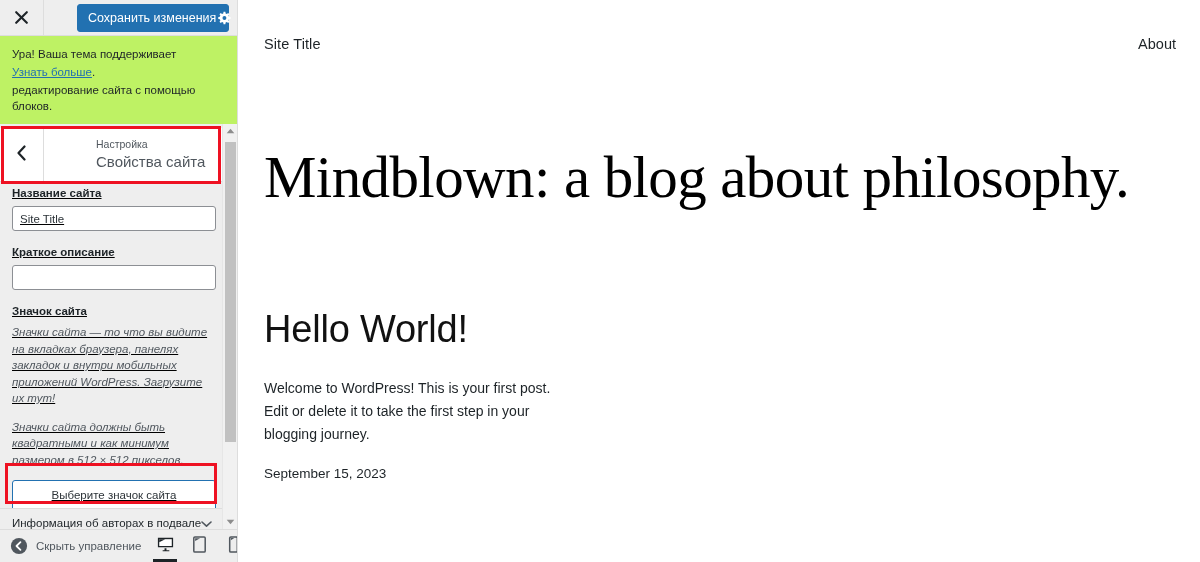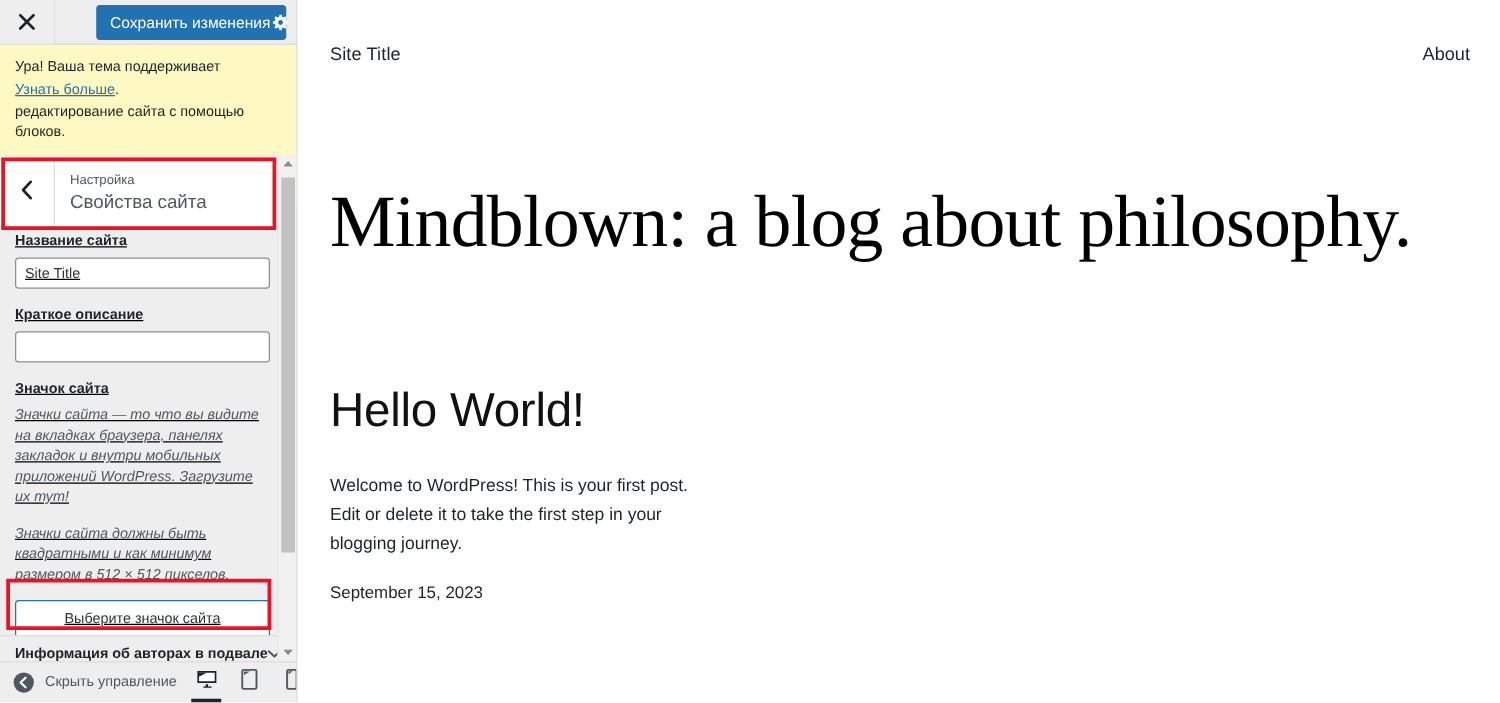--- a/index.html
+++ b/index.html
@@ -66,21 +66,21 @@
   }
   .save-btn .save-label { flex: 1; text-align: center; line-height: 1; }
   .gear-icon { width: 14px; height: 14px; flex: 0 0 auto; margin-left: 2px; }
 
   
   .notice {
     position: absolute;
     left: 0; top: 36px;
     width: 238px;
     min-height: 86px;
-    background: #fef9c3;
+    background: #bef264;
     border-bottom: 1px solid #dddddd;
     padding: 10px 12px 12px 12px;
   }
   .notice-text {
     font-size: 11.5px;
     line-height: 16px;
     color: #1d2327;
     margin: 0 0 2px 0;
   }
   .notice-link {
@@ -117,20 +117,21 @@
   .section-head {
     position: absolute;
     left: 0; top: 4px;
     width: 223px;
     height: 54px;
     background: #ffffff;
     border-bottom: 1px solid #dddddd;
     display: flex;
     align-items: center;
     cursor: pointer;
+    gap: 40px;
   }
   .back-arrow {
     width: 44px;
     height: 54px;
     display: flex; align-items: center; justify-content: center;
     border-right: 1px solid #dddddd;
     flex: 0 0 auto;
   }
   .section-head-text { padding-left: 12px; }
   .section-eyebrow {
@@ -202,21 +203,21 @@
     border-top: 1px solid #dddddd;
     border-bottom: 1px solid #dddddd;
     display: flex;
     align-items: center;
     padding: 0 12px;
     cursor: pointer;
   }
   .accordion-label {
     flex: 1;
     font-size: 11.5px;
-    font-weight: bold;
+    font-weight: normal;
     color: #1d2327;
     line-height: 14px;
     white-space: nowrap;
   }
 
   
   .sb-track {
     position: absolute;
     right: 0; top: 124px;
     width: 15px; height: 405px;

